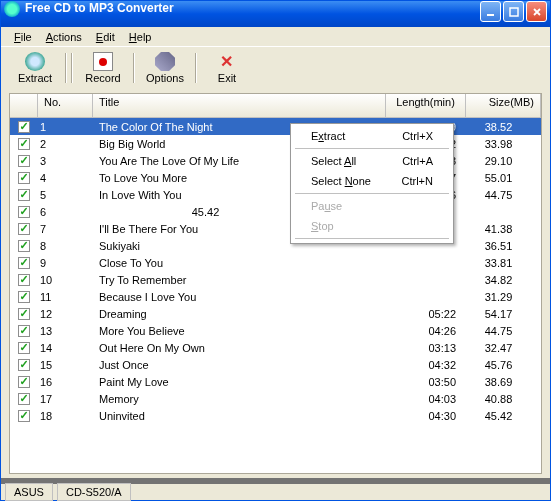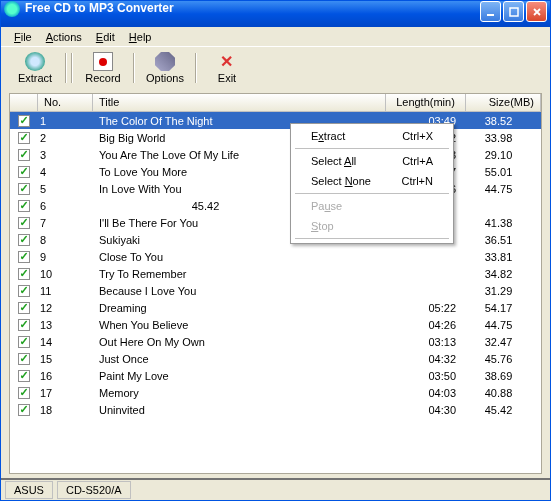--- a/index.html
+++ b/index.html
@@ -12,42 +12,42 @@
 .tmin,.tmax{background:linear-gradient(to bottom,#7fb5f5,#3a7ce0)}
 .tclose{background:linear-gradient(to bottom,#f58d7e,#d9472b)}
 .menubar{height:20px;background:#ece9d8;display:flex;padding:2px 6px;border-bottom:1px solid #fff}
 .menubar span{padding:2px 7px;cursor:default}
 .menubar span u{text-decoration:underline}
 .toolbar{height:42px;background:#ece9d8;display:flex;padding:2px 6px;gap:0}
 .tool{width:56px;display:flex;flex-direction:column;align-items:center;justify-content:center;border:1px solid transparent;cursor:default;padding:2px 0}
 .tool .ticon{width:20px;height:20px;margin-bottom:1px}
 .sep{width:2px;margin:4px 2px;border-left:1px solid #aca899;border-right:1px solid #fff}
 .listwrap{flex:1;margin:4px 8px;background:#fff;border:1px solid #aca899;display:flex;flex-direction:column;overflow:hidden}
-.lhead{display:flex;height:18px;background:linear-gradient(to bottom,#fff,#ece9d8);border-bottom:1px solid #c0c0c0}
+.lhead{display:flex;height:24px;background:linear-gradient(to bottom,#fff,#ece9d8);border-bottom:1px solid #c0c0c0}
 .lhead div{border-right:1px solid #c0c0c0;padding:2px 6px;font-size:11px}
 .col-chk{width:28px}
 .col-no{width:55px}
 .col-title{flex:1}
 .col-len{width:80px;text-align:center}
 .col-size{width:75px;text-align:right}
 .lbody{flex:1;overflow:auto}
 .row{display:flex;height:17px;align-items:center;font-size:11px}
 .row.sel{background:#316ac5;color:#fff}
 .row .c-chk{width:28px;display:flex;align-items:center;justify-content:center}
 .row .c-no{width:55px;padding-left:2px}
 .row .c-title{flex:1;padding-left:6px;white-space:nowrap;overflow:hidden}
 .row .c-len{width:80px;text-align:right;padding-right:10px}
 .row .c-size{width:75px;text-align:center;padding-right:10px}
 .chk{width:12px;height:12px;border:1px solid #8e8e8e;background:#fff;display:flex;align-items:center;justify-content:center;position:relative}
 .chk::after{content:"✓";color:#21a121;font-size:11px;font-weight:bold;line-height:1;position:absolute;top:-1px}
 .ctxmenu{position:absolute;left:290px;top:123px;width:164px;background:#fff;border:1px solid #999;box-shadow:2px 2px 3px rgba(0,0,0,.3);padding:2px}
 .ctxmenu .mi{display:flex;justify-content:space-between;padding:4px 18px 4px 18px;font-size:11px;cursor:default}
 .ctxmenu .mi.dis{color:#aaa}
 .ctxmenu .msep{height:1px;background:#c0c0c0;margin:2px 2px}
-.status{height:22px;background:#ece9d8;border-top:2px solid #737373;display:flex;align-items:center;padding:0 4px;font-size:11px}
+.status{height:22px;background:#ece9d8;border-top:6px solid #737373;display:flex;align-items:center;padding:0 4px;font-size:11px}
 .status div{padding:2px 8px;border:1px solid #c0c0c0;margin-right:4px;background:#ece9d8}
 .ic-extract{background:radial-gradient(circle,#d0e8ff 30%,#4a9 70%);border-radius:50%}
 .ic-encode{background:radial-gradient(circle,#cfe 30%,#3a8 70%);border-radius:50%}
 .ic-record{background:#fff;border:1px solid #888;position:relative}
 .ic-record::after{content:"";position:absolute;top:5px;left:5px;width:8px;height:8px;background:#d00;border-radius:50%}
 .ic-options{background:linear-gradient(45deg,#aac,#668);clip-path:polygon(30% 0,70% 0,100% 30%,100% 70%,70% 100%,30% 100%,0 70%,0 30%)}
 .ic-exit{position:relative}
 .ic-exit::before{content:"✕";color:#d33;font-size:16px;font-weight:bold;position:absolute;top:0;left:3px}
 </style>
 </head>
@@ -215,21 +215,21 @@
           <div class="c-no">12</div>
           <div class="c-title">Dreaming</div>
           <div class="c-len">05:22</div>
           <div class="c-size">54.17</div>
         </div>
         <div class="row">
           <div class="c-chk">
             <div class="chk"></div>
           </div>
           <div class="c-no">13</div>
-          <div class="c-title">When You Believe</div>
+          <div class="c-title">More You Believe</div>
           <div class="c-len">04:26</div>
           <div class="c-size">44.75</div>
         </div>
         <div class="row">
           <div class="c-chk">
             <div class="chk"></div>
           </div>
           <div class="c-no">14</div>
           <div class="c-title">Out Here On My Own</div>
           <div class="c-len">03:13</div>

